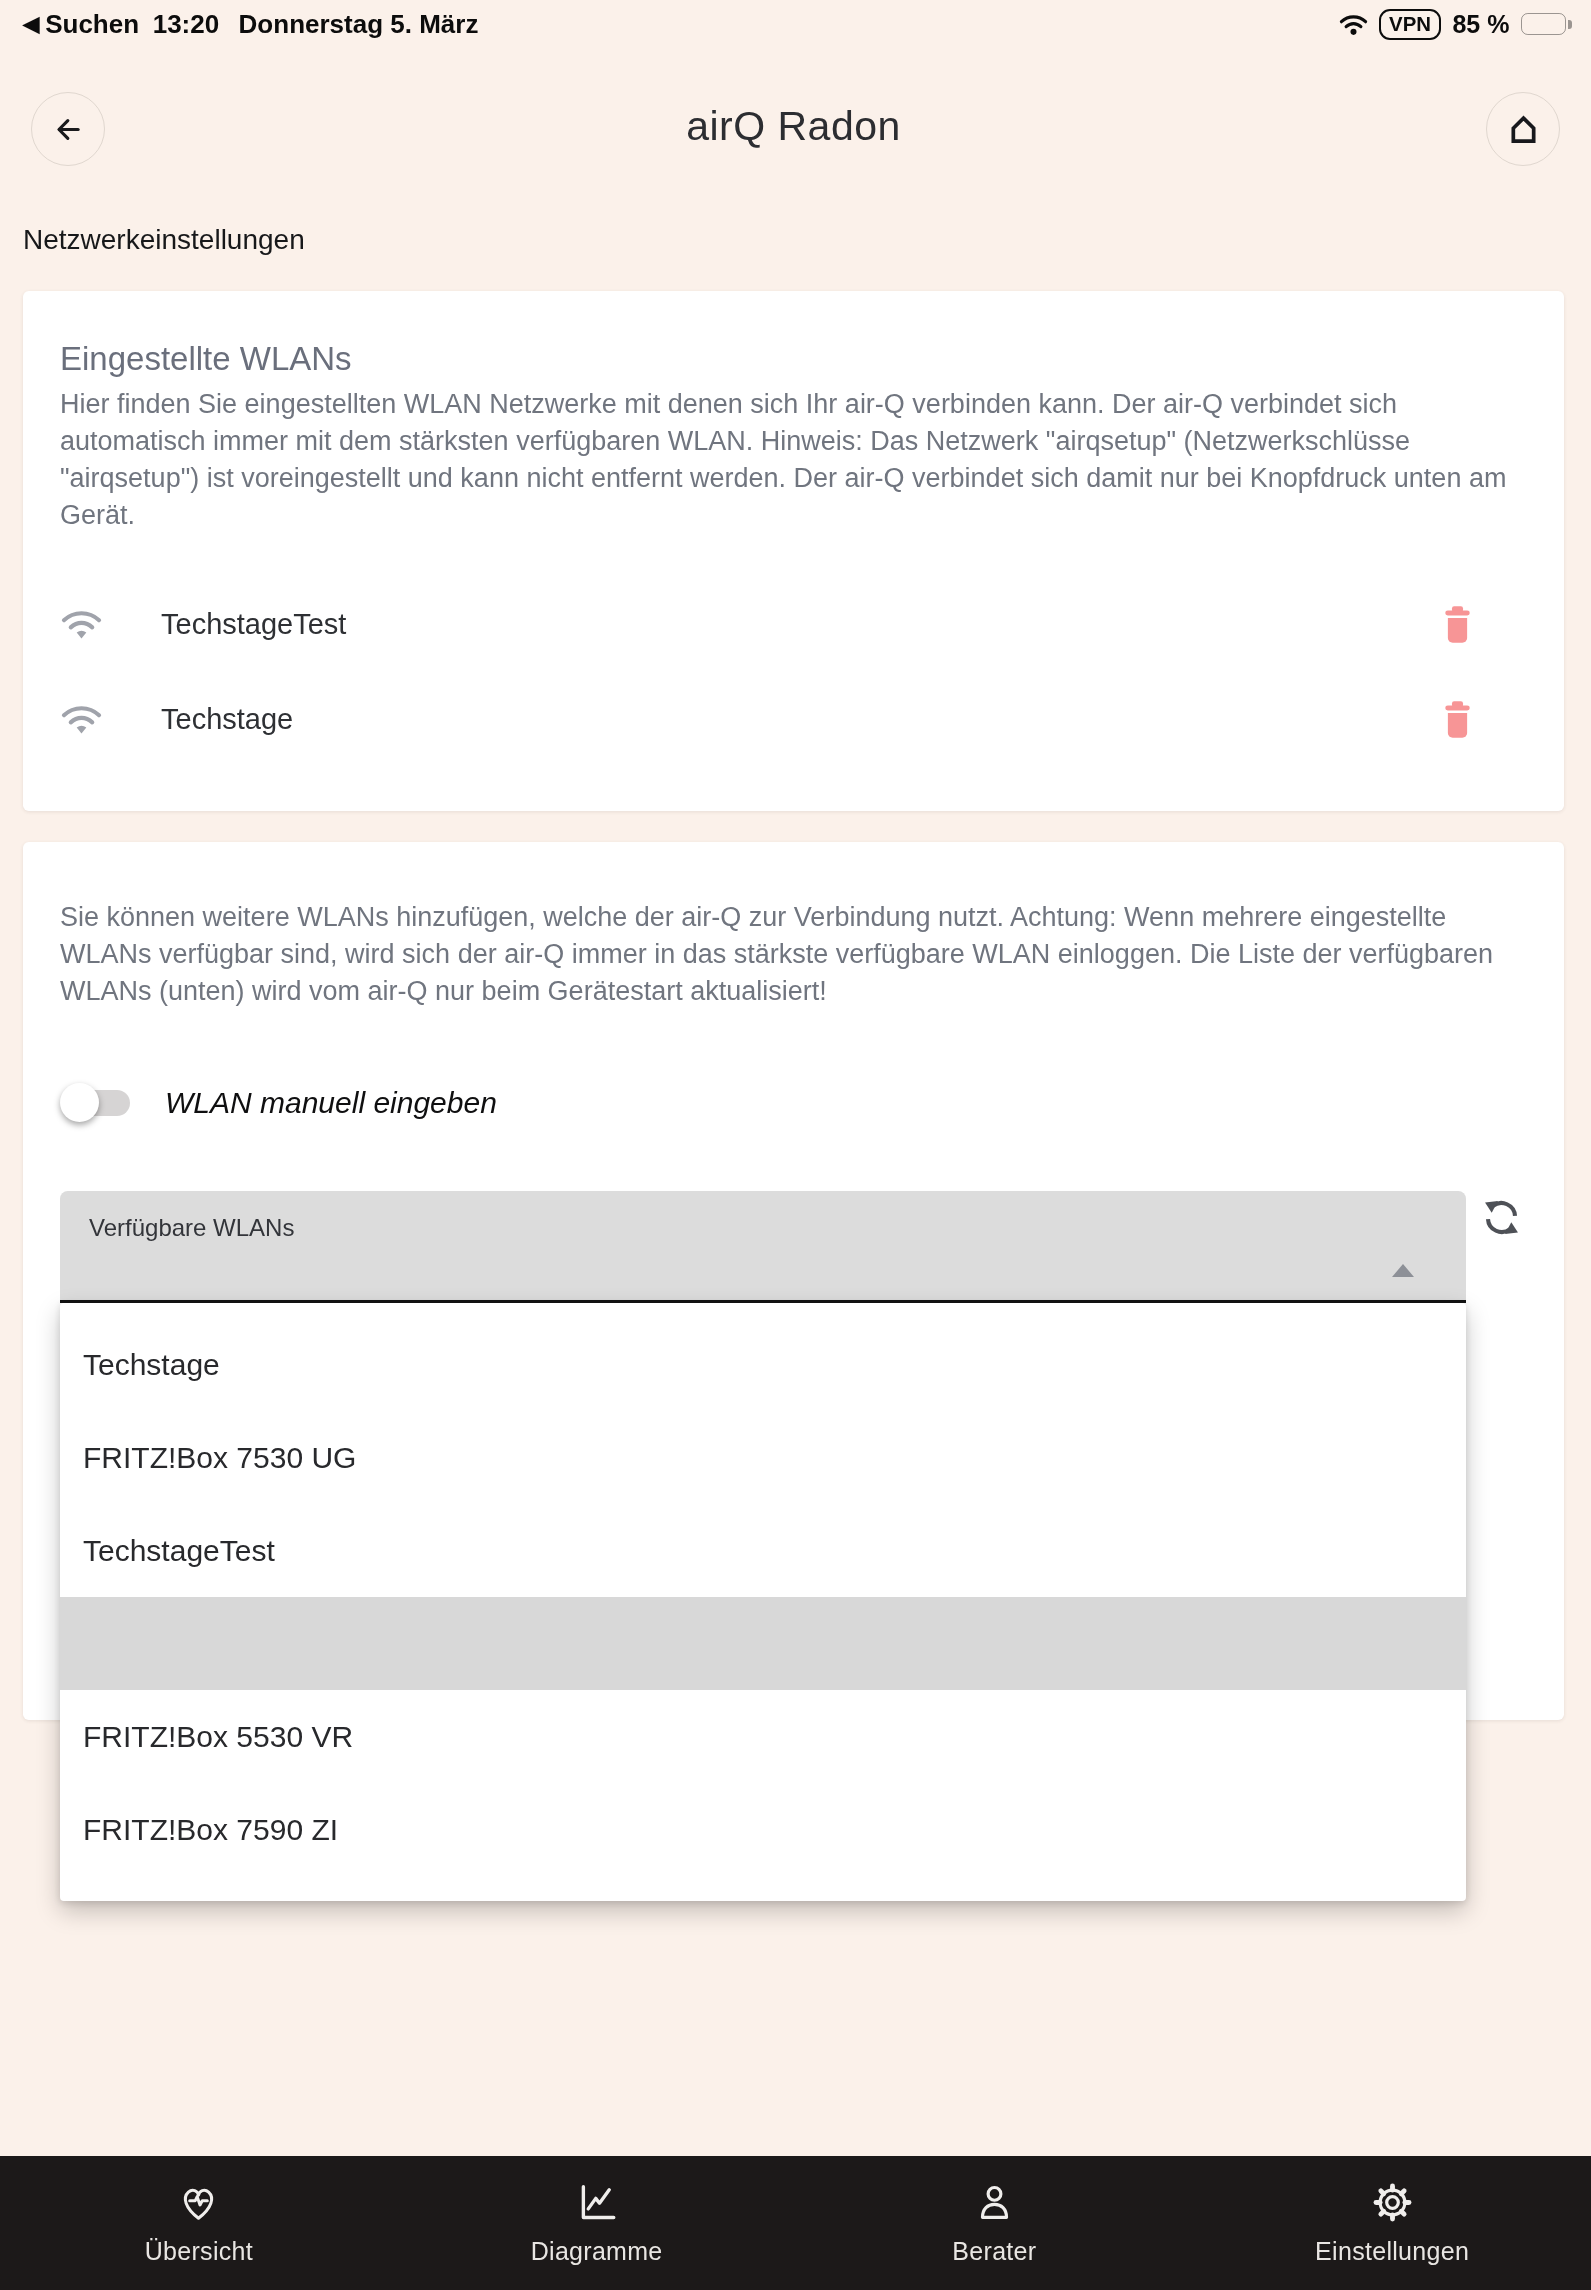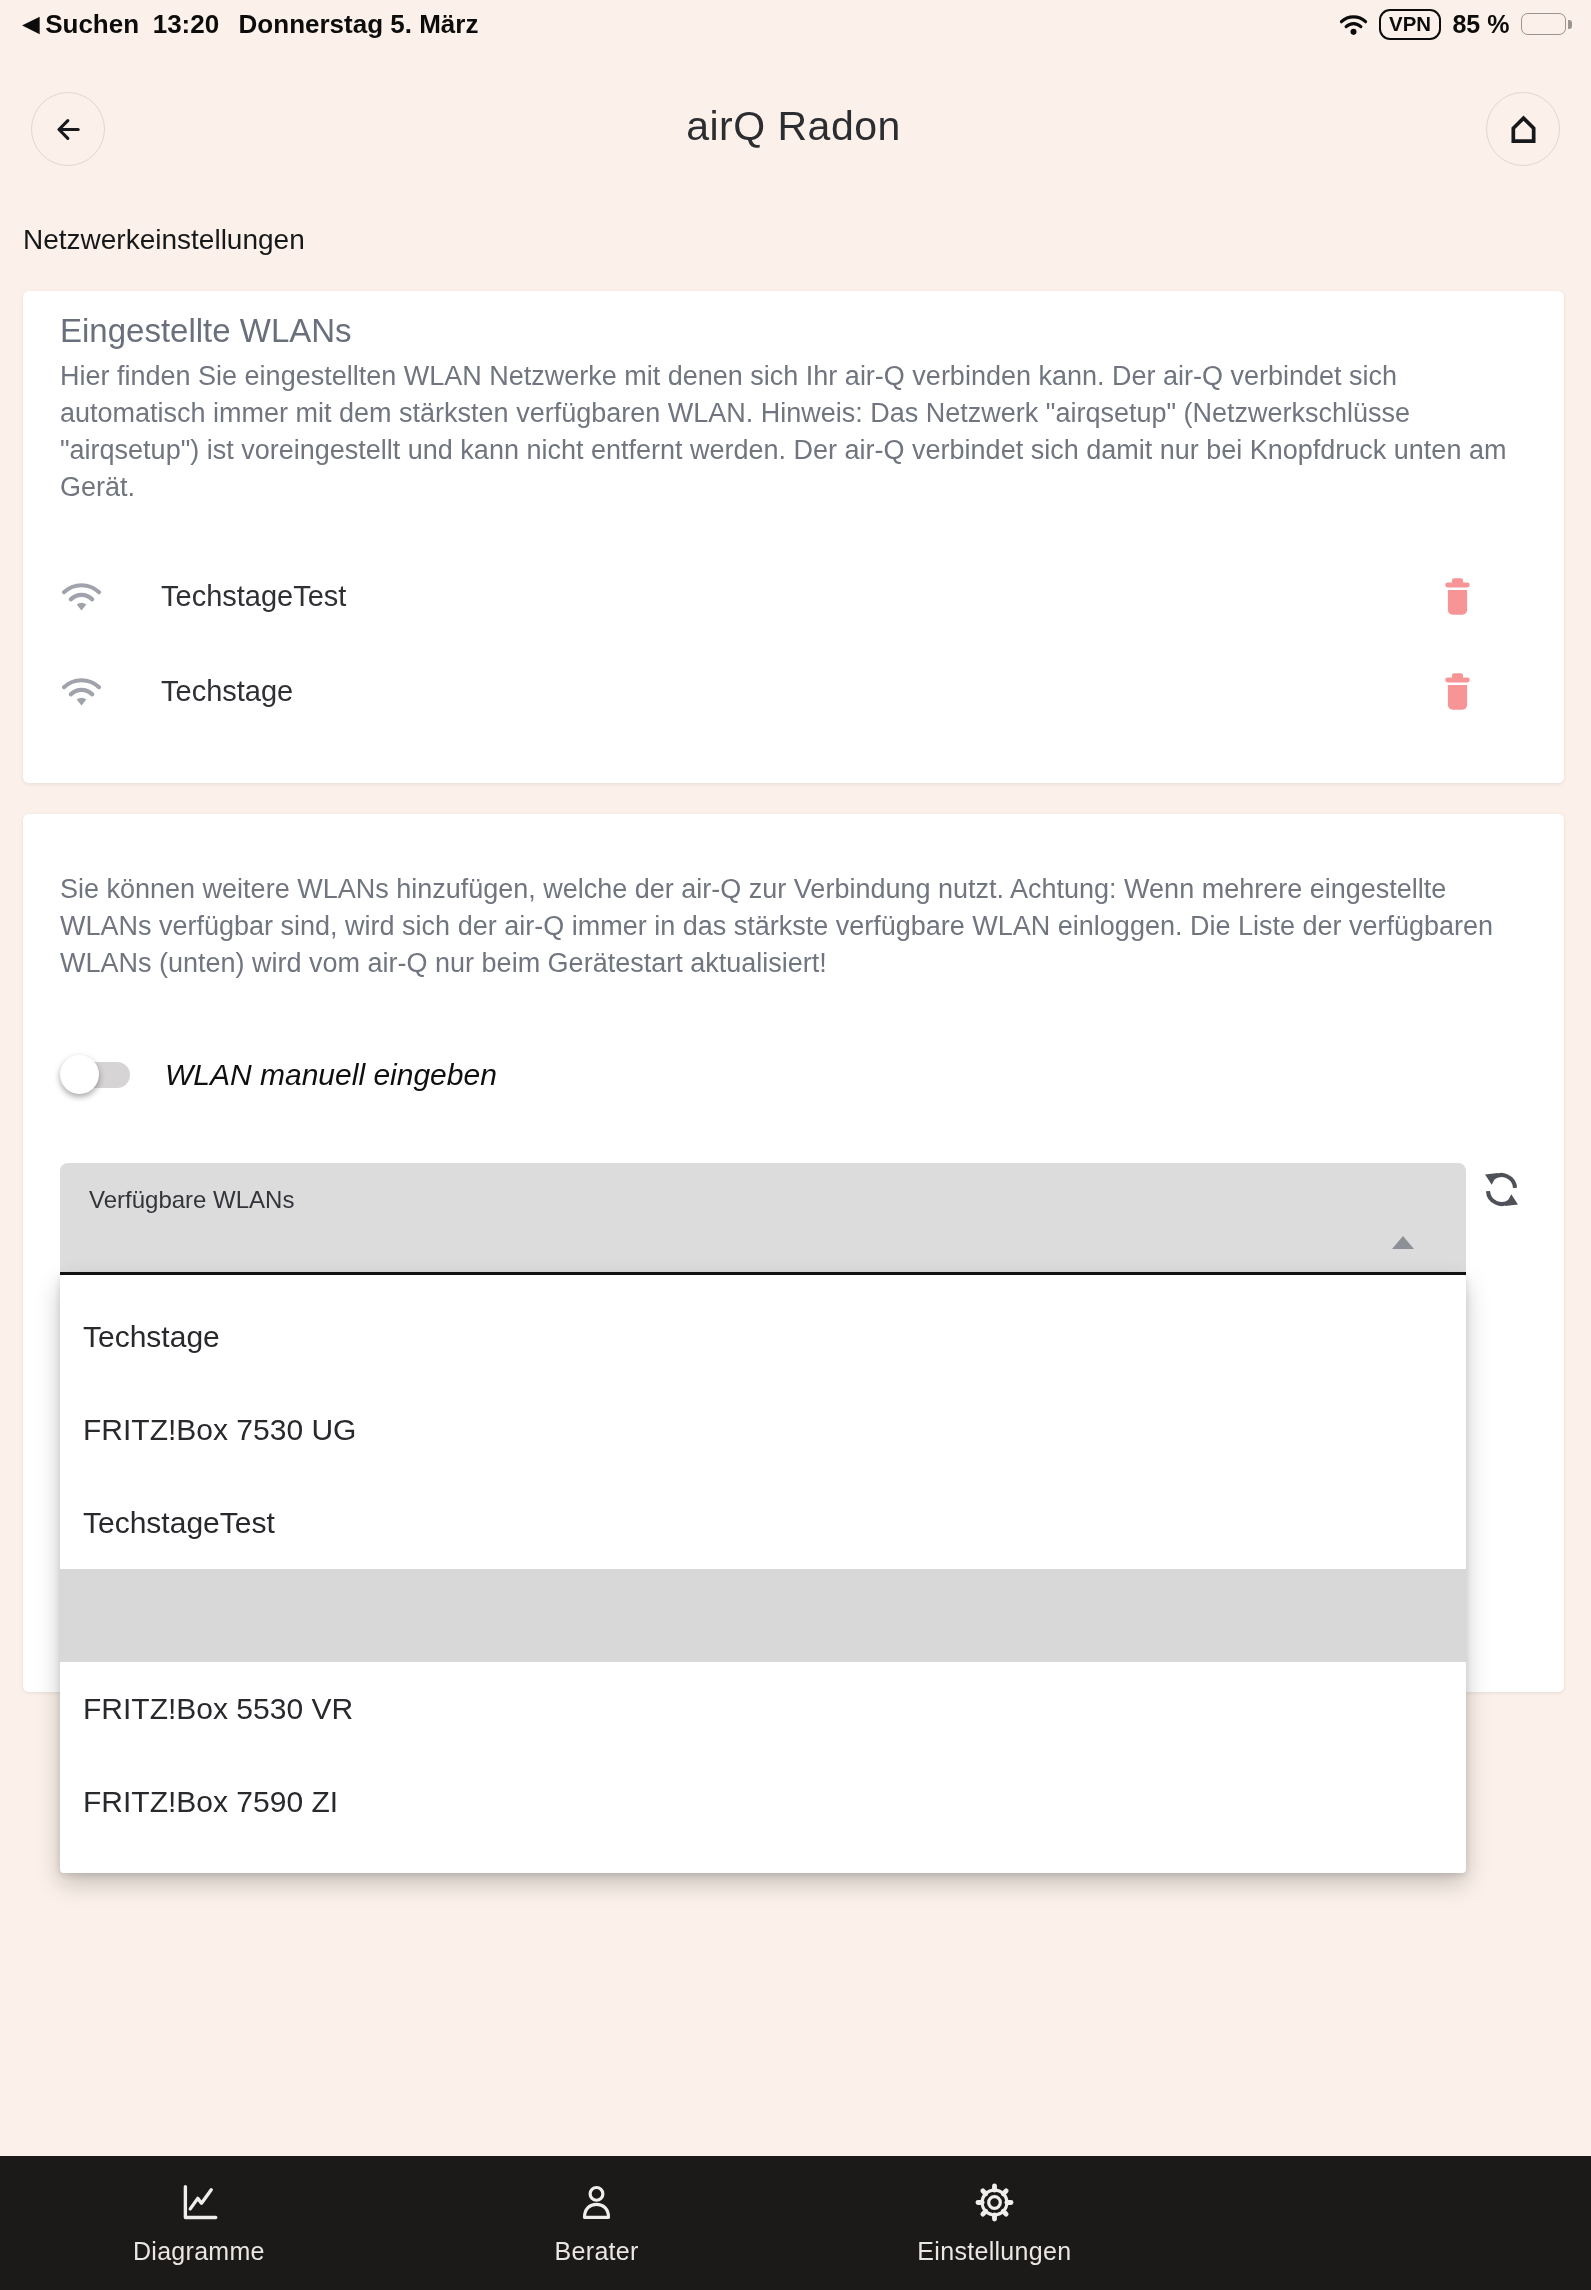--- a/index.html
+++ b/index.html
@@ -40,21 +40,21 @@
   }
 
   .breadcrumb { margin:13.6px 23px 0; font-size:28px; color:#17181a; }
 
   
   .card {
     background:#ffffff; border-radius:5.8px;
     box-shadow:0 1px 3.9px rgba(60,45,35,0.10);
     margin:0 27px 0 23px;
   }
-  .card-1 { margin-top:35px; padding:21px 39px 56px 37px; }
+  .card-1 { margin-top:35px; padding:49px 39px 56px 37px; }
   .card-2 { margin-top:31px; padding:49px 39px 0 37px; height:878px; position:relative; }
 
   .card-title { font-size:33px; font-weight:400; color:#6a6f7c; }
   .card-desc  { margin-top:8px; font-size:27px; line-height:37px; color:#70757f; max-width:1456px; }
 
   
   .wlan-list { margin-top:56px; }
   .wlan-row { display:flex; align-items:center; height:70px; margin-bottom:25px; }
   .wlan-row:last-child { margin-bottom:0; }
   .wifi-glyph { width:43px; height:33px; flex:0 0 auto; }
@@ -241,20 +241,29 @@
           <polygon points="3.6,4.4 10.2,3.6 7.0,9.6" fill="#4e5157"></polygon>
           <polygon points="20.4,19.6 13.8,20.4 17.0,14.4" fill="#4e5157"></polygon>
         </svg>
       </button>
     </div>
   </div>
 
   <div class="bottom-nav">
     <div class="nav-item">
       <svg viewBox="0 0 24 24">
+        <g fill="none" stroke="#f0eeec" stroke-width="1.6" stroke-linecap="round" stroke-linejoin="round">
+          <path d="M12 20.4 C 4.7 14.7 3.5 9.3 6.6 6.5 C 8.9 4.4 11.6 5.9 12 8.1 C 12.4 5.9 15.1 4.4 17.4 6.5 C 20.5 9.3 19.3 14.7 12 20.4 Z"></path>
+          <polyline points="7.3,11.1 10.2,11.1 11.3,8.9 12.8,13.3 14,11.1 16.7,11.1"></polyline>
+        </g>
+      </svg>
+      <span class="nav-label">Übersicht</span>
+    </div>
+    <div class="nav-item">
+      <svg viewBox="0 0 24 24">
         <g fill="none" stroke="#f0eeec" stroke-width="1.8" stroke-linecap="round" stroke-linejoin="round">
           <polyline points="5,3.6 5,20 21.2,20"></polyline>
           <polyline points="7.6,15.4 11.6,9.8 13.6,12.4 18.8,5.2"></polyline>
         </g>
       </svg>
       <span class="nav-label">Diagramme</span>
     </div>
     <div class="nav-item">
       <svg viewBox="0 0 24 24">
         <g fill="none" stroke="#f0eeec" stroke-width="1.7" stroke-linejoin="round">

